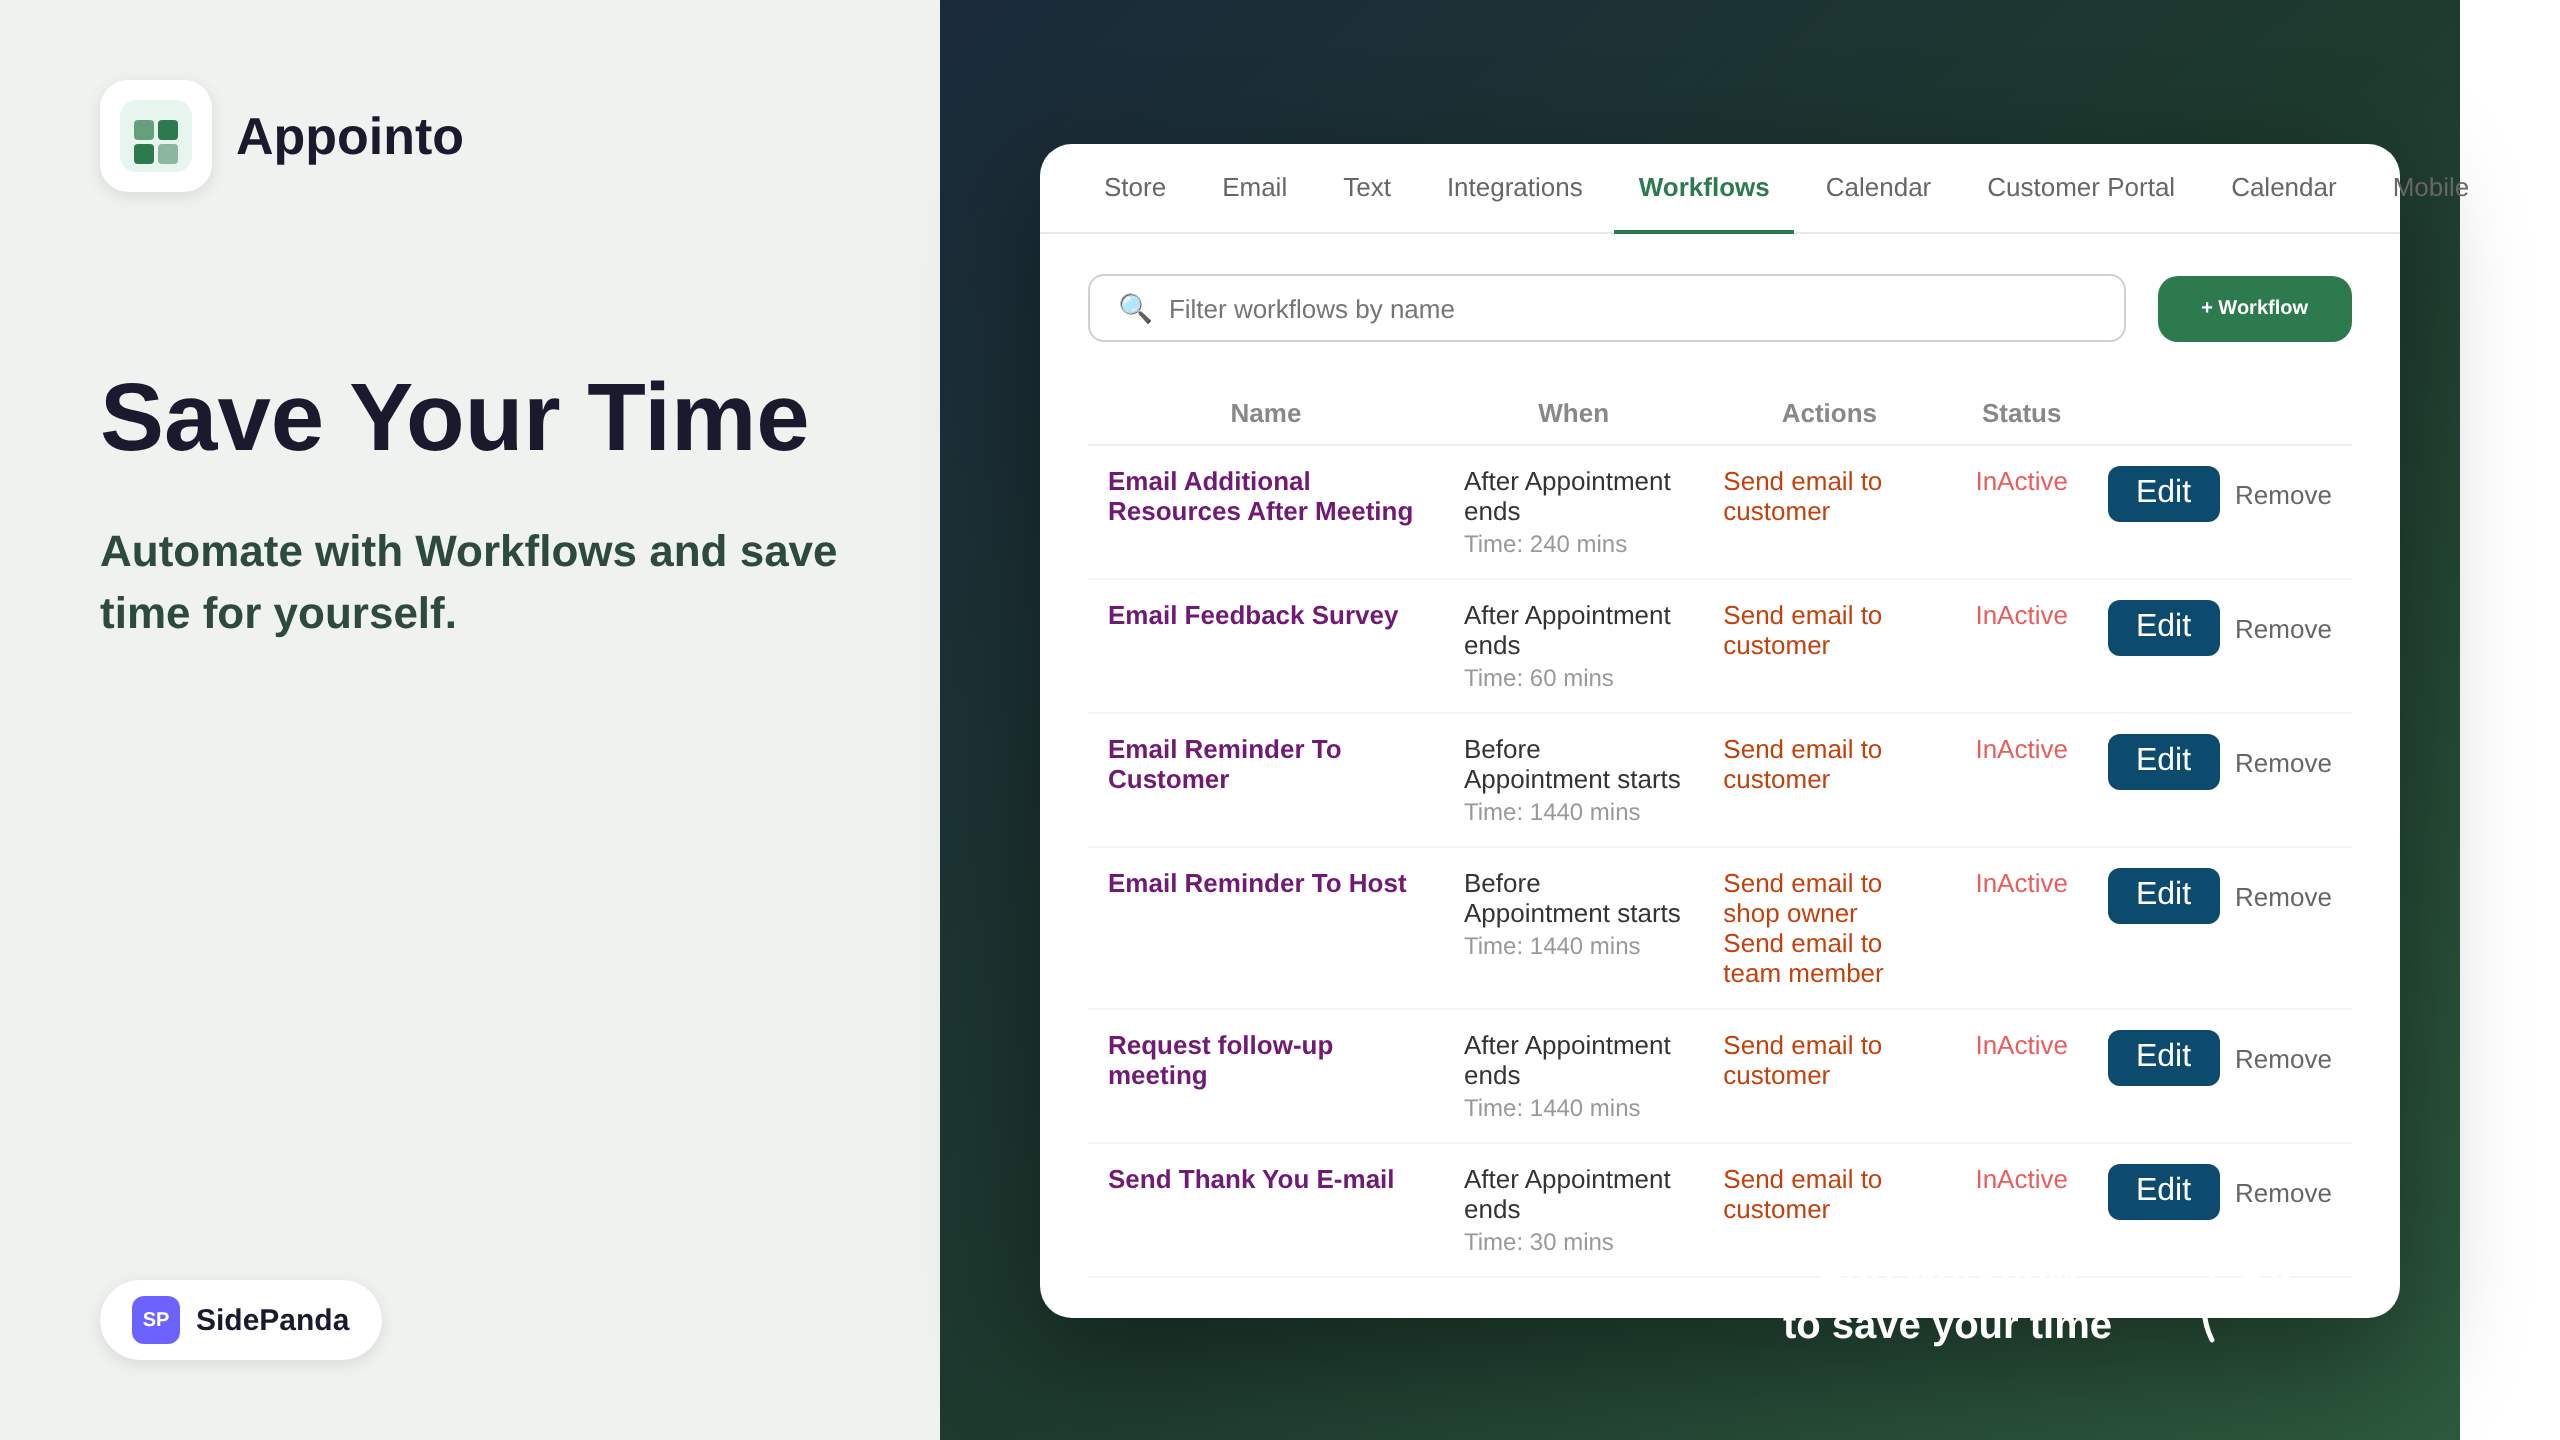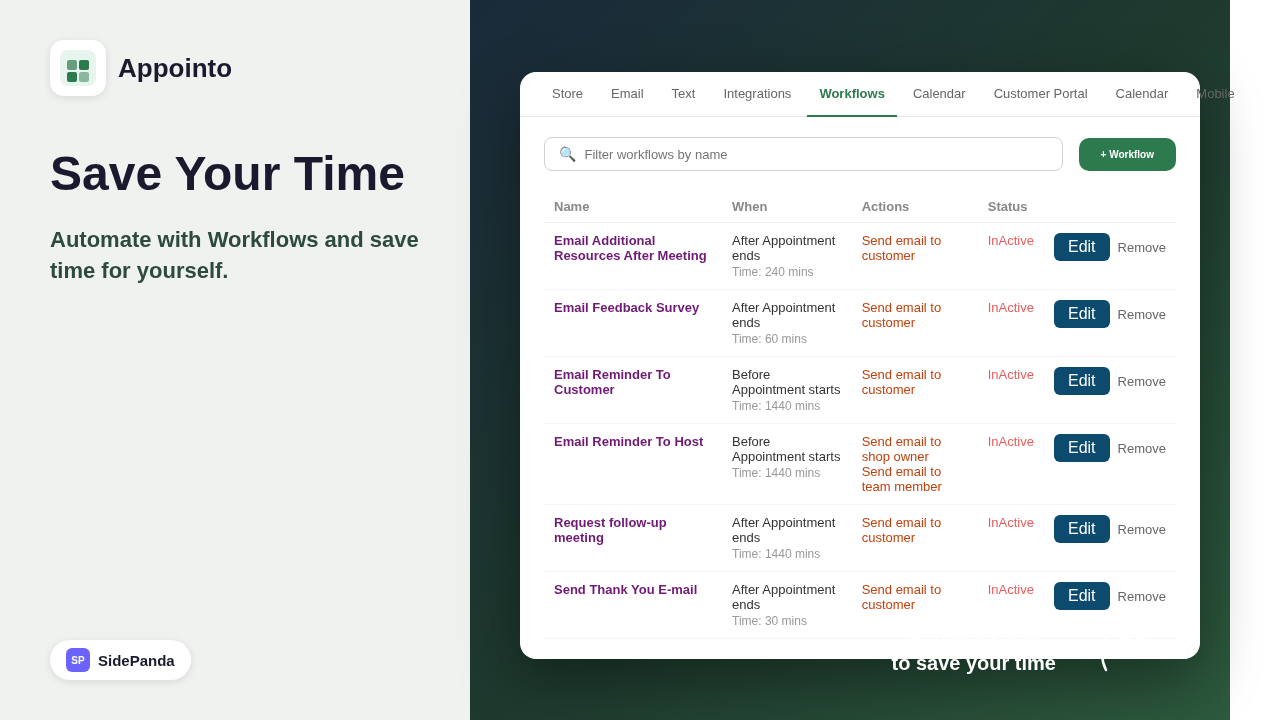--- a/index.html
+++ b/index.html
@@ -45,21 +45,21 @@
       height: 36px;
     }
 
     .logo-text {
       font-size: 26px;
       font-weight: 700;
       color: #1a1a2e;
     }
 
     .hero-content {
-      margin-top: 52px;
+      margin-top: 88px;
       flex: 1;
     }
 
     .hero-title {
       font-size: 48px;
       font-weight: 900;
       color: #1a1a2e;
       line-height: 1.1;
       margin-bottom: 24px;
     }
@@ -199,21 +199,21 @@
       white-space: nowrap;
     }
 
     
     .table {
       width: 100%;
       border-collapse: collapse;
     }
 
     .table th {
-      text-align: left;
+      text-align: center;
       font-size: 13px;
       font-weight: 600;
       color: #888;
       padding: 8px 10px;
       border-bottom: 1px solid #f0f0f0;
     }
 
     .table td {
       padding: 10px 10px;
       border-bottom: 1px solid #f5f5f5;

